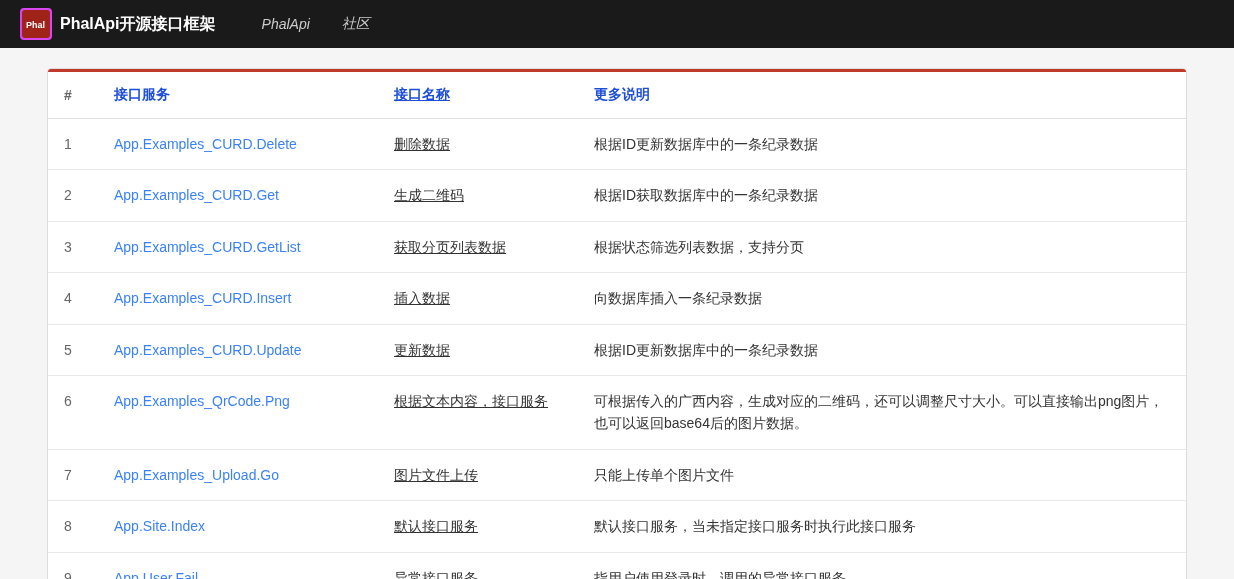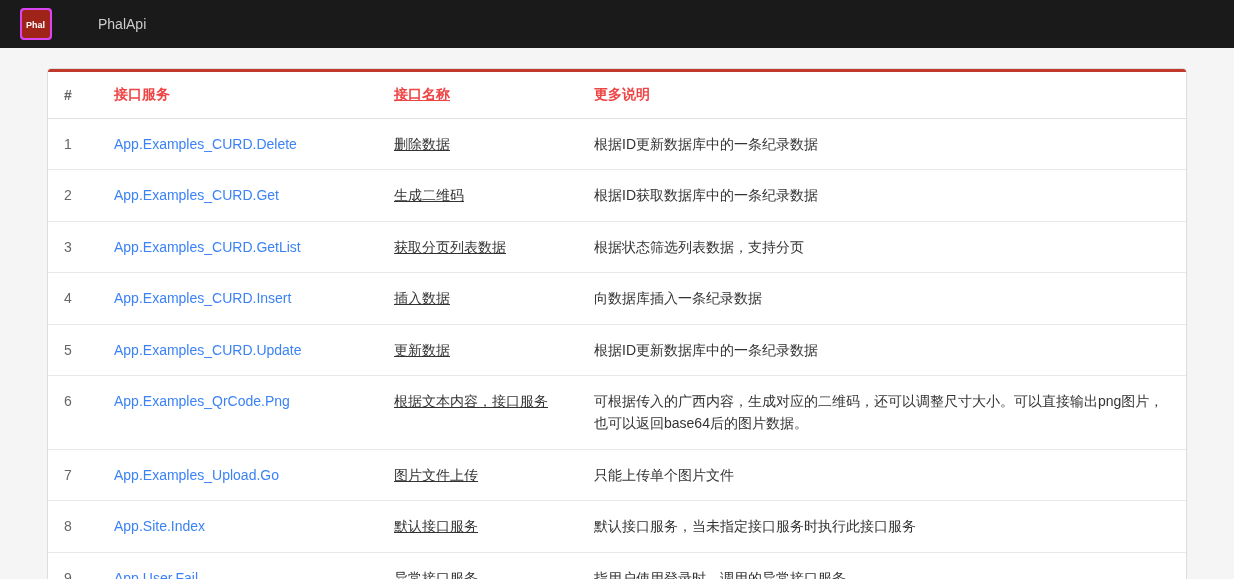--- a/index.html
+++ b/index.html
@@ -40,20 +40,21 @@
       display: flex;
       align-items: center;
       justify-content: center;
       color: white;
       font-size: 10px;
       font-weight: bold;
     }
     .navbar-menu {
       display: flex;
       gap: 0;
+      font-style: italic;
     }
     .navbar-item {
       color: #ccc;
       padding: 0 16px;
       height: 48px;
       display: flex;
       align-items: center;
       cursor: pointer;
       text-decoration: none;
       font-size: 14px;
@@ -86,21 +87,21 @@
     }
 
     thead tr {
       background: #fff;
     }
 
     thead th {
       padding: 14px 16px;
       text-align: left;
       font-weight: bold;
-      color: #ef4444;
+      color: #1d4ed8;
       font-size: 14px;
       border-bottom: 1px solid #e0e0e0;
     }
 
     tbody tr {
       border-bottom: 1px solid #e8e8e8;
     }
 
     tbody tr:last-child {
       border-bottom: none;
@@ -141,23 +142,25 @@
 <body>
 
 <nav class="navbar">
   <a class="navbar-brand" href="#">
     <div class="navbar-brand-logo">
       <svg width="28" height="28" viewBox="0 0 28 28">
         <rect width="28" height="28" rx="3" fill="#a0231a"></rect>
         <text x="4" y="18" font-size="9" fill="white" font-weight="bold">Phal</text>
       </svg>
     </div>
+    <span>PhalApi开源接口框架</span>
   </a>
   <div class="navbar-menu">
     <a class="navbar-item" href="#">PhalApi</a>
+    <a class="navbar-item" href="#">社区</a>
   </div>
 </nav>
 
 <div class="main-content">
   <div class="table-container">
     <div class="table-top-border"></div>
     <table>
       <thead>
         <tr>
           <th class="col-num">#</th>

